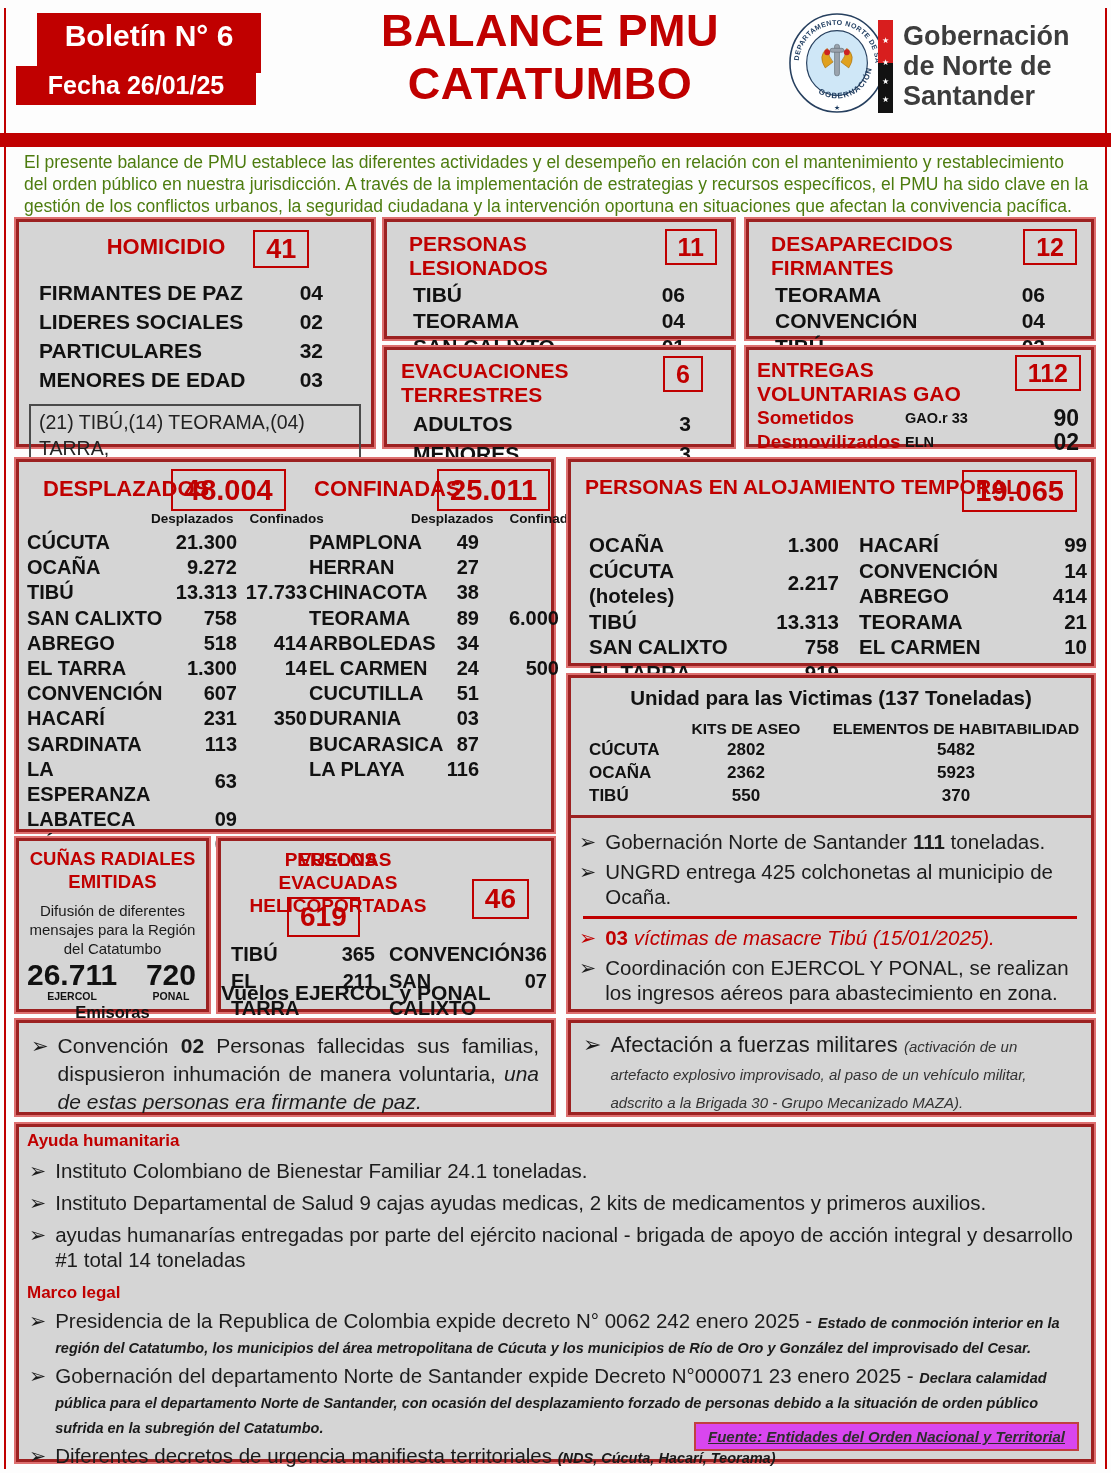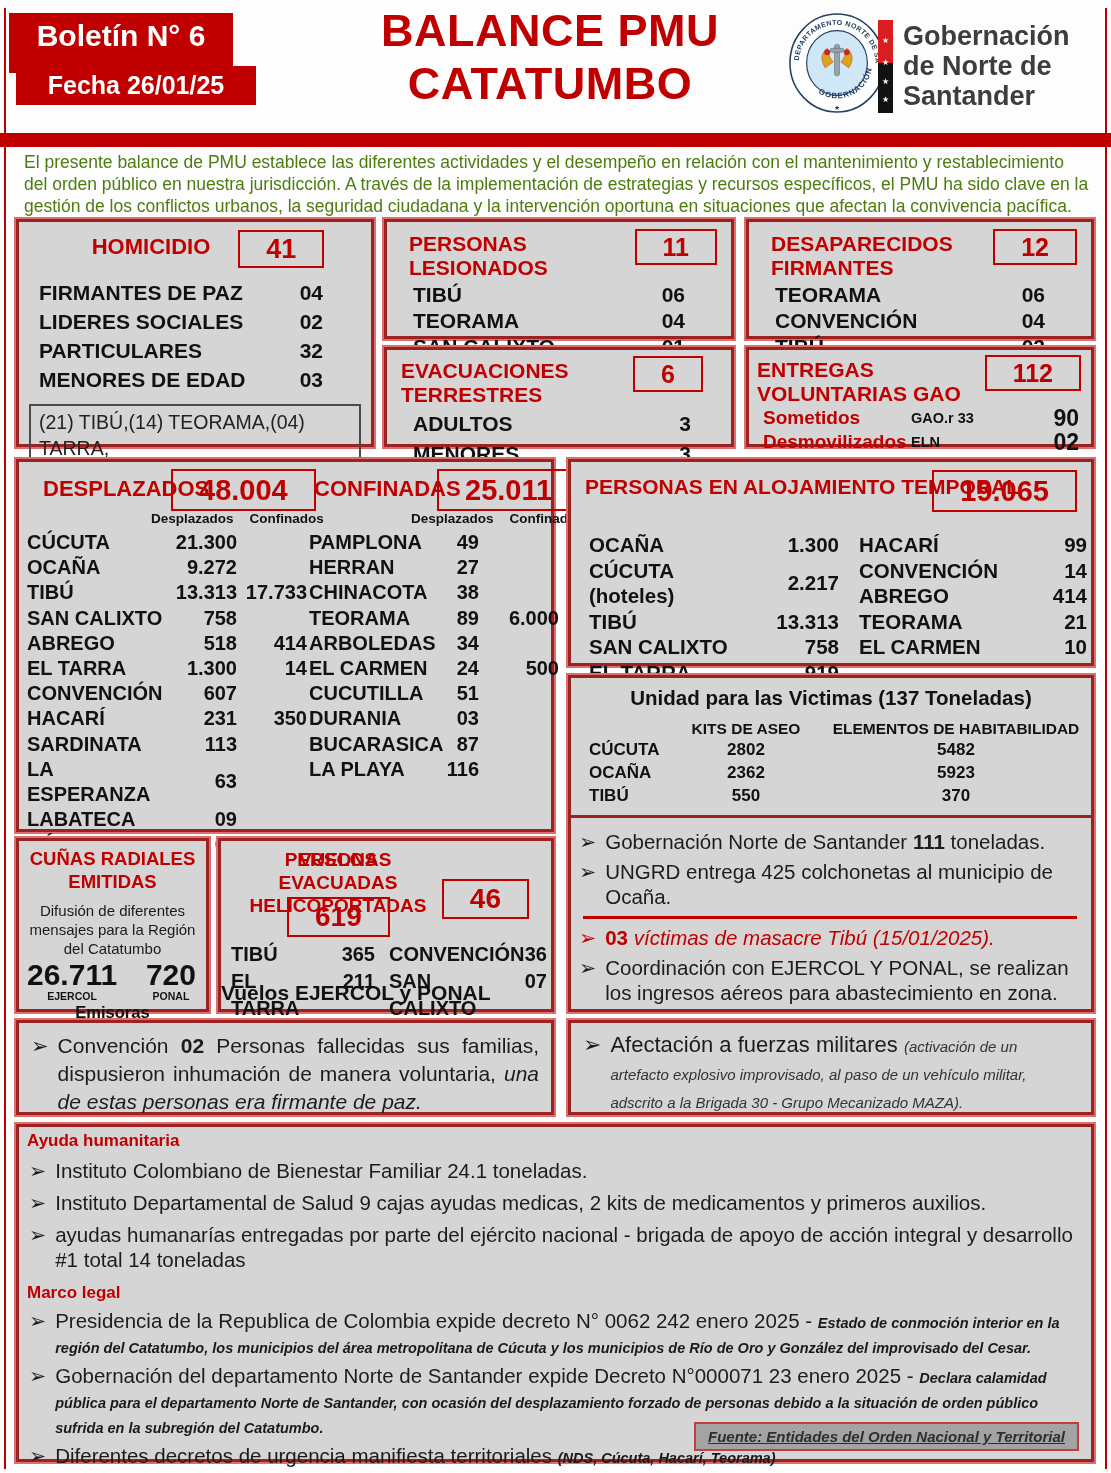--- a/index.html
+++ b/index.html
@@ -3,37 +3,37 @@
 <meta charset="utf-8">
 <style>
   html,body{margin:0;padding:0;background:#eee;}
   .page{position:relative;width:1111px;height:1473px;background:#fdfdfd;overflow:hidden;
         font-family:"Liberation Sans", sans-serif;color:#111;}
   .edge{position:absolute;top:8px;bottom:4px;width:2px;background:#c00000;}
   .edge.left{left:4px}.edge.right{right:4px}
 
   
   .hdr-badge{position:absolute;background:#c00000;color:#fff;font-weight:bold;text-align:center;}
-  .badge-boletin{left:9px;top:13px;width:224px;height:60px;font-size:30px;line-height:46px;}
+  .badge-boletin{left:37px;top:13px;width:224px;height:60px;font-size:30px;line-height:46px;}
   .badge-fecha{left:16px;top:66px;width:240px;height:39px;font-size:25px;line-height:39px;}
   .main-title{position:absolute;left:355px;top:4px;width:390px;text-align:center;color:#c00000;
               font-weight:bold;font-size:45px;line-height:53px;letter-spacing:.5px;}
   .seal{position:absolute;left:788px;top:11px;}
   .flagbar{position:absolute;left:878px;top:20px;width:15px;height:93px;
            background:linear-gradient(#d81e1e 0 46%,#121212 46% 100%);}
   .flagbar .st{position:absolute;left:0;width:15px;text-align:center;color:#fff;font-size:8px;line-height:8px;}
   .org-name{position:absolute;left:903px;top:21px;font-size:27px;line-height:30px;font-weight:bold;color:#3d3d3d;}
   .red-bar{position:absolute;left:0;top:133px;width:1111px;height:14px;background:#c00000;}
   .intro{position:absolute;left:24px;top:151px;width:1065px;font-size:17.5px;line-height:22px;color:#4d7c0f;}
 
   
   .panel{position:absolute;background:#d5d5d5;border:3px solid #9c2121;box-shadow:0 0 0 2px #dd6f6f;box-sizing:border-box;}
   .p-title{color:#c00000;font-weight:bold;}
   .badge{display:inline-block;border:2px solid #c00000;color:#c00000;font-weight:bold;
-         padding:0 26px;text-align:center;}
+         padding:0 11px;text-align:center;}
   .stat-row{display:flex;justify-content:space-between;font-weight:bold;font-size:21px;color:#111;}
 
   
   .pn-homicidio{left:16px;top:219px;width:358px;height:228px;}
   .pn-homicidio .head{display:flex;align-items:flex-start;justify-content:center;gap:28px;padding:8px 14px 4px 40px;}
   .pn-homicidio .p-title{font-size:22px;padding-top:4px;}
   .pn-homicidio .badge{font-size:27px;line-height:34px;}
   .pn-homicidio .rows{padding:6px 48px 0 20px;}
   .pn-homicidio .stat-row{line-height:29px;}
   .note-box{margin:10px 10px 0 10px;border:2px solid #4a4a4a;padding:3px 8px;font-size:19.5px;line-height:26px;color:#222;}
@@ -45,21 +45,21 @@
   .top-head .badge{font-size:25px;line-height:32px;}
   .top-rows{padding:0 46px 0 26px;}
   .top-rows .stat-row{line-height:26px;}
 
   .pn-evac{left:384px;top:347px;width:350px;height:100px;}
   .pn-entregas{left:746px;top:347px;width:348px;height:100px;}
   .pn-evac .top-head{padding:6px 28px 0 14px;}
   .pn-evac .top-rows{padding:2px 40px 0 26px;}
   .pn-evac .stat-row{line-height:30px;}
   .pn-entregas .top-head{padding:5px 10px 0 8px;}
-  .gao-row{display:grid;grid-template-columns:148px 1fr 46px;align-items:center;padding:0 12px 0 14px;line-height:24px;}
+  .gao-row{display:grid;grid-template-columns:148px 1fr 46px;align-items:center;padding:0 12px 0 8px;line-height:24px;}
   .gao-row .gl{color:#c00000;font-weight:bold;font-size:19px;}
   .gao-row .gm{font-weight:bold;font-size:14.5px;color:#111;}
   .gao-row .gv{font-weight:bold;font-size:23px;text-align:right;color:#111;}
 
   
   .pn-desplazados{left:16px;top:459px;width:538px;height:373px;}
   .dc-title{position:absolute;font-size:22px;}
   .dc-badge{position:absolute;font-size:29px;line-height:38px;}
   .dc-heads{position:absolute;display:flex;gap:16px;font-size:13.5px;font-weight:bold;color:#111;}
   .dc-group{position:absolute;}
@@ -120,21 +120,21 @@
   .pn-note-r .note-body{font-size:22px;line-height:26px;text-align:left;}
   .pn-note-r .detail{font-style:italic;font-size:15px;color:#333;}
 
   
   .pn-bottom{left:16px;top:1124px;width:1078px;height:338px;}
   .sec-head{color:#c00000;font-weight:bold;font-size:17px;padding:4px 0 0 8px;}
   .pn-bottom .bullet{margin:7px 0;padding:0 10px;}
   .pn-bottom .bullet.tight{margin:5px 0;}
   .legal .detail{font-weight:bold;font-style:italic;font-size:14.5px;line-height:19px;color:#1a1a1a;}
   .fuente{position:absolute;right:12px;bottom:8px;border:2px solid #c04040;padding:4px 12px;
-          font-size:15px;font-weight:bold;font-style:italic;text-decoration:underline;color:#2e2e2e;background:#a3a3a3;}
+          font-size:15px;font-weight:bold;font-style:italic;text-decoration:underline;color:#2e2e2e;background:#d946ef;}
 </style>
 </head>
 <body>
 
 <div class="page">
   <div class="edge left"></div>
   <div class="edge right"></div>
 
   <div class="hdr-badge badge-boletin">Boletín N° 6</div>
   <div class="hdr-badge badge-fecha">Fecha  26/01/25</div>

